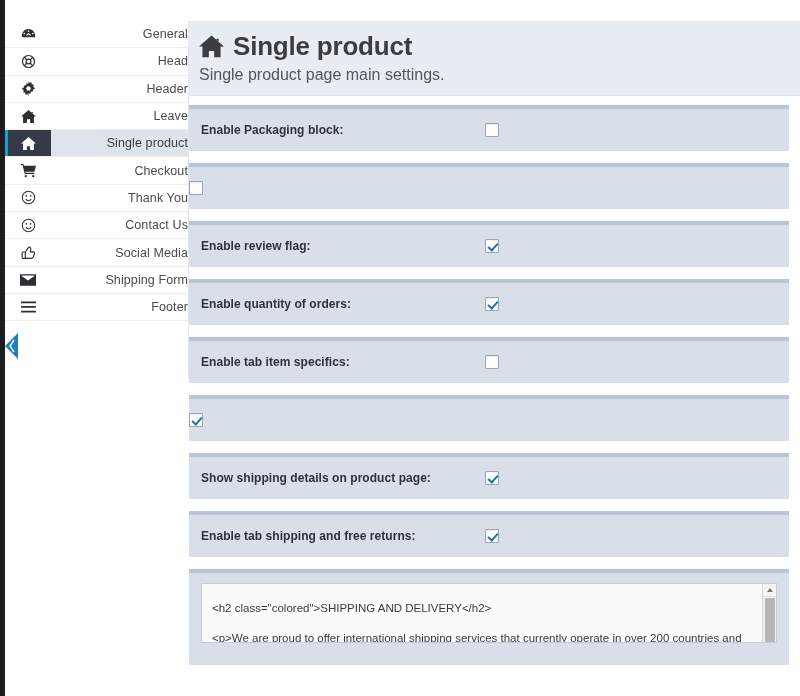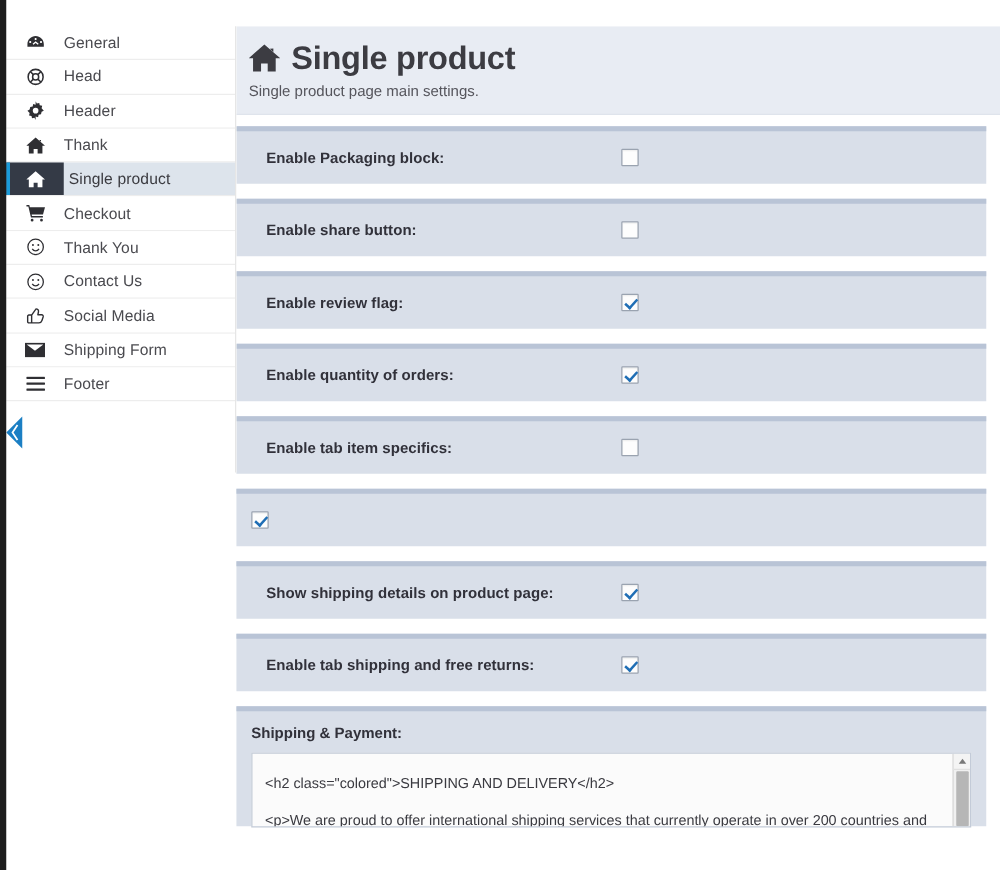--- a/index.html
+++ b/index.html
@@ -40,20 +40,21 @@
   }
 
   .nav-item {
     position: relative;
     display: flex;
     align-items: center;
     height: 27.3px;
     border-bottom: 1px solid #ededed;
     background: #ffffff;
     cursor: pointer;
+    justify-content: space-between;
   }
   .nav-item:last-child { border-bottom: none; }
 
   .nav-icon {
     width: 46px;
     min-width: 46px;
     height: 100%;
     display: flex;
     align-items: center;
     justify-content: center;
@@ -116,36 +117,35 @@
     gap: 9px;
     font-size: 26px;
     font-weight: bold;
     color: #3c3c42;
     line-height: 1;
     letter-spacing: -.2px;
   }
   .page-title .home-glyph { color: #3c3c42; display: flex; align-items: center; }
   .page-subtitle {
     margin-top: 7px;
-    font-size: 12px;
+    font-size: 16px;
     color: #55555c;
   }
 
   .settings-list {
     padding: 9px 11px 0 0;
   }
 
   .setting-row {
     margin: 0 0 12px 0;
     background: #d9dfe9;
     border-top: 4px solid #b9c4d6;
     height: 46px;
     display: flex;
     align-items: center;
-    padding-left: 12px;
   }
 
   .setting-label {
     font-size: 12px;
     font-weight: bold;
     color: #31313a;
     padding-left: 12px;
     width: 296px;
     letter-spacing: .05px;
   }
@@ -275,21 +275,21 @@
       </span>
       <span class="nav-label">Header</span>
     </div>
 
     <div class="nav-item">
       <span class="nav-icon">
         <svg width="15" height="15" viewBox="0 0 16 16" fill="currentColor">
           <path d="M8 1L0 8h2.2v6.8h4.1v-4h3.4v4h4.1V8H16L8 1zm4.6 2.1v1.6l-1.7-1.5h1.7z"></path>
         </svg>
       </span>
-      <span class="nav-label">Thank</span>
+      <span class="nav-label">Leave</span>
     </div>
 
     <div class="nav-item active">
       <span class="nav-icon">
         <svg width="15" height="15" viewBox="0 0 16 16" fill="currentColor">
           <path d="M8 1L0 8h2.2v6.8h4.1v-4h3.4v4h4.1V8H16L8 1z"></path>
         </svg>
       </span>
       <span class="nav-label">Single product</span>
     </div>
@@ -385,21 +385,20 @@
     <div class="settings-list">
 
       <div class="setting-row">
         <div class="setting-label">Enable Packaging block:</div>
         <div class="setting-control">
           <span class="cbox"></span>
         </div>
       </div>
 
       <div class="setting-row">
-        <div class="setting-label">Enable share button:</div>
         <div class="setting-control">
           <span class="cbox"></span>
         </div>
       </div>
 
       <div class="setting-row">
         <div class="setting-label">Enable review flag:</div>
         <div class="setting-control">
           <span class="cbox checked"></span>
         </div>
@@ -434,21 +433,20 @@
       </div>
 
       <div class="setting-row">
         <div class="setting-label">Enable tab shipping and free returns:</div>
         <div class="setting-control">
           <span class="cbox checked"></span>
         </div>
       </div>
 
       <div class="ta-row">
-        <div class="ta-label">Shipping &amp; Payment:</div>
         <div class="ta-wrap">
           <div class="ta-text">&lt;h2 class="colored"&gt;SHIPPING AND DELIVERY&lt;/h2&gt;
 &lt;p&gt;We are proud to offer international shipping services that currently operate in over 200 countries and islands world</div>
           <div class="ta-scrollbar">
             <div class="sb-up"></div>
             <div class="sb-thumb"></div>
           </div>
         </div>
       </div>
 

